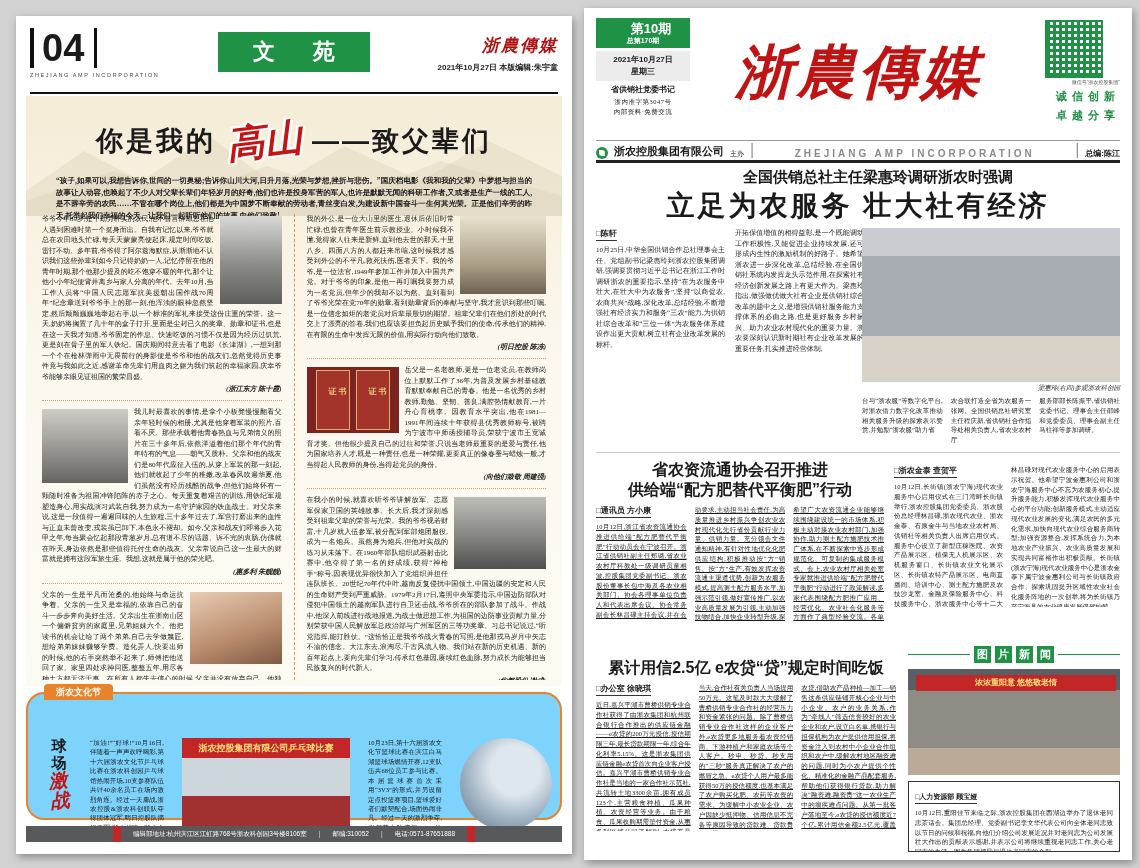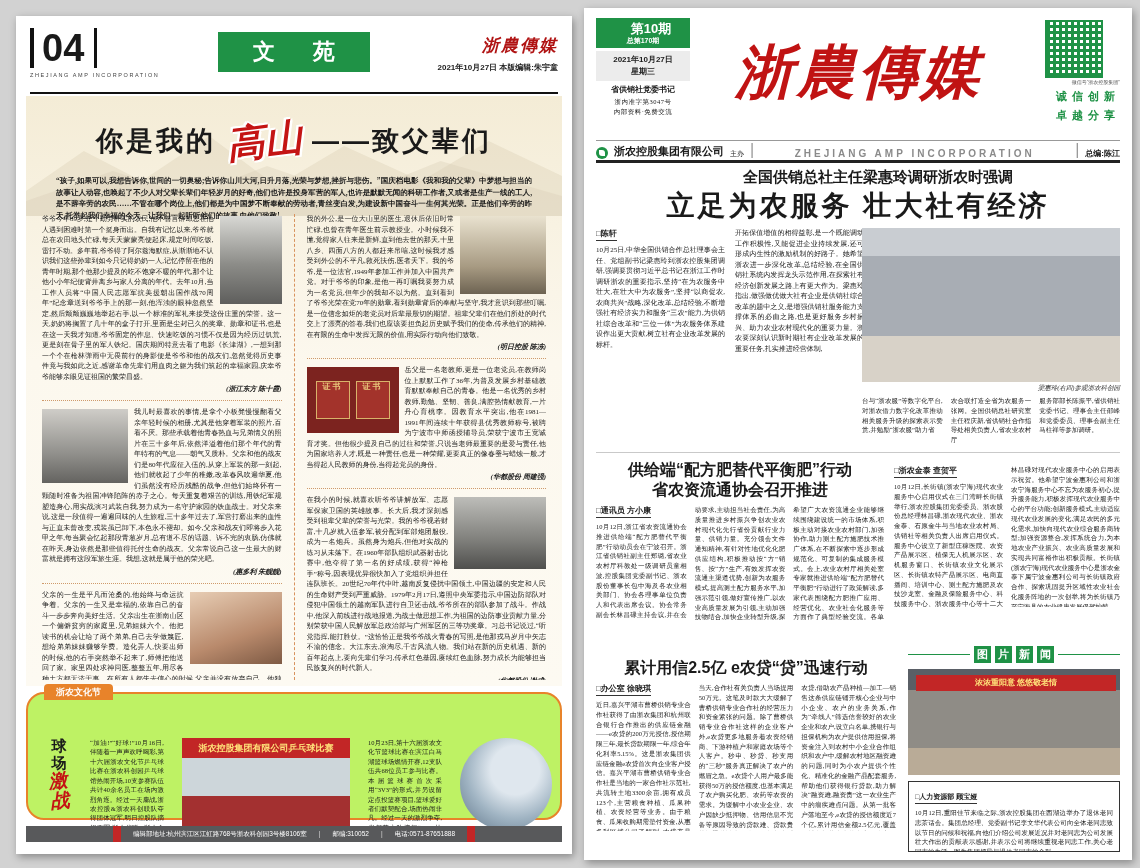--- a/index.html
+++ b/index.html
@@ -37,26 +37,26 @@
   .story p{font:7px/1.5 "Liberation Serif",serif;text-align:justify;margin:0;}
   .byline{text-align:right;font:italic bold 7px "Liberation Serif",serif;margin-top:2px;}
   .sep{border-top:1px dotted #cf9a6b;margin:6px 0;}
   .ph{float:right;margin:2px 0 4px 6px;}
   .ph.left{float:left;margin:2px 6px 4px 0;}
   .ph-portrait{width:62px;height:88px;background:linear-gradient(180deg,#d8d8d4,#8c8c88 55%,#5e5e5c);}
   .ph-group{width:86px;height:74px;background:linear-gradient(180deg,#cfcdc8,#91908c 60%,#646360);}
   .ph-baby{width:92px;height:72px;background:linear-gradient(160deg,#e7cdb4,#b98a6c 60%,#7e5a44);}
   .ph-two{width:86px;height:78px;background:linear-gradient(180deg,#e9e2cf,#a79a82 65%,#6d6352);}
   .ph-cert{width:92px;height:66px;background:#7c231f;display:flex;gap:6px;align-items:center;justify-content:center;}
-  .cert{width:34px;height:38px;background:#a3332b;border:1px solid #d9b36a;color:#e7c77b;
-        font:bold 8px/1.2 "Liberation Serif",serif;text-align:center;padding-top:0;box-sizing:border-box;letter-spacing:2px;}
+  .cert{width:34px;height:60px;background:#a3332b;border:1px solid #d9b36a;color:#e7c77b;
+        font:bold 8px/1.2 "Liberation Serif",serif;text-align:right;padding-top:16px;box-sizing:border-box;letter-spacing:2px;}
   .ph-soldiers{width:92px;height:72px;background:linear-gradient(180deg,#bdbdb9,#7f7f7b 60%,#4f4f4d);}
 
   .lp-culture{position:absolute;left:10px;right:10px;top:676px;height:124px;border:2px solid #e8832a;
-              border-radius:18px;background:#bef264;}
+              border-radius:18px;background:#7dd3fc;}
   .lp-culture-tag{position:absolute;top:-10px;left:16px;background:#e8832a;color:#fff;
               font:bold 9px/16px "Liberation Sans",sans-serif;padding:0 12px;border-radius:4px 4px 0 0;}
   .cult-row{display:flex;gap:18px;padding:12px 8px 6px 18px;height:100px;margin-top:32px;}
   .vert-title{width:26px;text-align:center;flex:none;}
   .vert-title .vb{display:block;font:900 15px/1.1 "Liberation Sans",sans-serif;}
   .vert-title .vr{display:block;font:italic 900 19px/1.05 "DejaVu Serif",serif;color:#c41414;transform:rotate(-6deg);}
   .cult-text{flex:1;font:6.5px/1.45 "Liberation Serif",serif;text-align:justify;overflow:hidden;}
   .pp-photo{flex:none;width:168px;height:96px;background:linear-gradient(180deg,#cdd6da 0 60%,#a33030 60% 100%);position:relative;overflow:hidden;}
   .pp-banner{position:absolute;top:0;left:0;right:0;height:20px;background:#c22626;color:#ffe37a;
              font:bold 9px/20px "Liberation Sans",sans-serif;text-align:center;white-space:nowrap;overflow:hidden;}
@@ -105,21 +105,21 @@
   .ma-photo{position:absolute;right:0;top:0;width:258px;height:154px;
             background:linear-gradient(180deg,#c9cdd2 0 18%,#a8adb4 18% 70%,#d8d2c8 70% 100%);}
   .ma-cap{position:absolute;right:0;top:156px;width:258px;text-align:right;font:italic 6.5px "Liberation Serif",serif;color:#333;}
   .ma-minis{position:absolute;right:0;top:168px;width:258px;height:50px;display:flex;gap:8px;}
   .ma-mini{flex:1;font:6.5px/1.5 "Liberation Serif",serif;text-align:justify;overflow:hidden;}
 
   .sec-rule{position:absolute;top:444px;left:12px;right:12px;border-top:1px solid #c9c9c9;}
   .assoc{position:absolute;left:12px;top:452px;width:288px;height:188px;}
   .sec-h{ text-align:center;font:900 16px/1.25 "Liberation Sans",sans-serif;}
   .cols3{display:flex;gap:8px;overflow:hidden;margin-top:5px;}
-  .cols3 .c{flex:1;font:6.5px/1.5 "Liberation Serif",serif;text-align:justify;overflow:hidden;}
+  .cols3 .c{flex:1;font:6.5px/1.5 "Liberation Serif",serif;text-align:justify;overflow:hidden;text-decoration:underline;}
   .assoc .cols3{height:116px;}
   .ninghai{position:absolute;left:310px;top:452px;width:226px;height:188px;}
   .cols2{display:flex;gap:8px;overflow:hidden;margin-top:5px;height:142px;}
   .cols2 .c{flex:1;font:6.5px/1.5 "Liberation Serif",serif;text-align:justify;overflow:hidden;}
 
   .loan{position:absolute;left:12px;top:650px;width:300px;height:192px;}
   .loan .cols3{height:148px;}
   .pnews{position:absolute;left:324px;top:638px;width:212px;height:206px;}
   .pn-title{display:flex;align-items:center;gap:4px;}
   .pn-line{flex:1;border-top:1px solid #1f9246;}
@@ -185,21 +185,21 @@
           <p>我的外公,是一位大山里的医生,退休后依旧时常忙碌,也曾在青年医生前示教授业。小时候我不懂,觉得家人往来是新鲜,直到他去世的那天,十里八乡、四面八方的人都赶来吊唁,这时候我才感受到外公的不平凡,救死扶伤,医者天下。我的爷爷,是一位法官,1949年参加工作并加入中国共产党。对于爷爷的印象,是他一再叮嘱我要努力成为一名党员,但年少的我却不以为然。直到看到了爷爷光荣在党70年的勋章,看到勋章背后的奉献与坚守,我才意识到那些叮嘱,是一位信念如炬的老党员对后辈最殷切的期望。祖辈父辈们在他们所处的时代交上了漂亮的答卷,我们也应该要担负起历史赋予我们的使命,传承他们的精神,在有限的生命中发挥无限的价值,用实际行动向他们致敬。</p>
           <div class="byline">(明日控股 陈冻)</div>
         </div>
         <div class="sep"></div>
         <div class="story">
           <div class="ph left ph-cert">
             <div class="cert">证书</div>
             <div class="cert">证书</div>
           </div>
           <p>岳父是一名老教师,更是一位老党员,在教师岗位上默默工作了36年,为普及发展乡村基础教育默默奉献自己的青春。他是一名优秀的乡村教师,勤勉、坚韧、善良,满腔热情献教育,一片丹心育桃李。因教育水平突出,他在1981—1991年间连续十年获得县优秀教师称号,被聘为宁波市中师函授辅导员,荣获宁波市王宽诚育才奖。但他很少提及自己的过往和荣誉,只说当老师最重要的是爱与责任,他为国家培养人才,既是一种责任,也是一种荣耀,更要真正的像春蚕与蜡烛一般,才当得起人民教师的身份,当得起党员的身份。</p>
-          <div class="byline">(华都股份 周建强)</div>
+          <div class="byline">(向他们致敬 周建强)</div>
         </div>
         <div class="sep"></div>
         <div class="story">
           <div class="ph ph-soldiers"></div>
           <p>在我小的时候,就喜欢听爷爷讲解放军、志愿军保家卫国的英雄故事。长大后,我才深刻感受到祖辈父辈的荣誉与光荣。我的爷爷视若财富,十几岁就入伍参军,被分配到军部炮团服役,成为一名炮兵。虽然身为炮兵,但他对实战的练习从未落下。在1960年部队组织武器射击比赛中,他夺得了第一名的好成绩,获得“神枪手”称号,因表现优异很快加入了党组织并担任连队班长。20世纪70年代中叶,越南反复侵扰中国领土,中国边疆的安定和人民的生命财产受到严重威胁。1979年2月17日,遵照中央军委指示,中国边防部队对侵犯中国领土的越南军队进行自卫还击战,爷爷所在的部队参加了战斗。作战中,他深入前线进行战地报道,为战士做思想工作,为祖国的边防事业贡献力量,分别荣获中国人民解放军总政治部与广州军区的三等功奖章。习总书记说过,“听党指挥,能打胜仗。”这恰恰正是我爷爷战火青春的写照,是他那戎马岁月中矢志不渝的信念。大江东去,浪淘尽,千古风流人物。我们站在新的历史机遇、新的百年起点上,要向先辈们学习,传承红色基因,赓续红色血脉,努力成长为能够担当民族复兴的时代新人。</p>
           <div class="byline">(华都股份 谢成)</div>
         </div>
 
       </div>
     </div>
@@ -289,22 +289,22 @@
     <div class="ma-minis">
       <div class="ma-mini">台与“浙农服”等数字化平台,对浙农借力数字化改革推动相关服务升级的探索表示赞赏,并勉励“浙农服”助力省</div>
       <div class="ma-mini">农合联打造全省为农服务一张网。全国供销总社研究室主任程庆新,省供销社合作指导处相关负责人,省农业农村厅</div>
       <div class="ma-mini">服务部部长陈振平,省供销社党委书记、理事会主任邵峰和党委委员、理事会副主任马柱祥等参加调研。</div>
     </div>
   </div>
 
   <div class="sec-rule"></div>
 
   <div class="assoc">
+    <div class="sec-h">省农资流通协会召开推进</div>
     <div class="sec-h">供给端“配方肥替代平衡肥”行动</div>
-    <div class="sec-h">省农资流通协会召开推进</div>
     <div class="cols3">
       <div class="c">
         <div class="byline-head">□通讯员 方小康</div>
         <div>10月12日,浙江省农资流通协会推进供给端“配方肥替代平衡肥”行动动员会在宁波召开。浙江省供销社副主任郑璐,省农业农村厅科教处一级调研员童相波,控股集团党委副书记、浙农股份董事长包中海及各农业相关部门、协会各理事单位负责人和代表出席会议。协会常务副会长林昌碌主持会议,并在会上代表协会宣读《关于推进供给端“配方肥替代平衡肥”行动的倡议》。郑璐肯定了浙江省农资流通协会及各会员单位在前期推进“配方肥替代平衡肥”行动所作出的工作,他要求全省农资流通企业以高度的政治自觉、思想自觉、行动自觉落实行</div>
       </div>
       <div class="c">动要求,主动担当社会责任,为高质量推进乡村振兴争创农业农村现代化先行省份贡献行业力量、供销力量。充分领会文件通知精神,有针对性地优化化肥供应结构,积极推动按“方”销售、按“方”生产,有效发挥农资流通主渠道优势,创新为农服务模式,提高测土配方服务水平,加强示范引领,做好宣传推广,以农业高质量发展为引领,主动加强技物结合,加快企业转型升级,探索一体化的配方肥供应链闭环。童相波指出,自推进供给端“配方肥替代平衡肥”行动启动以来,浙江省农资流通协会及各协会会员单位积极响应,迅速行动,涌现了一批成功案例与先进经验,充分体现了供销社企业的大局意识、责任担当,推</div>
       <div class="c">希望广大农资流通企业能够继续围绕建设统一的市场体系,积极主动对接农业农村部门,加强协作,助力测土配方施肥技术推广体系,在不断探索中逐步形成规范化、可复制的集成服务模式。会上,农业农村厅相关处室专家就推进供给端“配方肥替代平衡肥”行动进行了政策解读,多家代表围绕配方肥推广应用、经营优化、农业社会化服务等方面作了典型经验交流。各单位表示将全力配合农业农村部门不断推进施肥的科学化、精准化,一起深入推动“配方肥替代平衡肥”行动,促进我省农资流通行业绿色化、高质量发展。</div>
     </div>
   </div>
 
@@ -312,21 +312,21 @@
     <div class="cols2">
       <div class="c">
         <div class="byline-head">□浙农金泰 查贺平</div>
         <div>10月12日,长街镇(浙农宁海)现代农业服务中心启用仪式在三门湾畔长街镇举行,浙农控股集团党委委员、浙农股份总经理林昌碌,浙农现代农业、浙农金泰、石原金牛与当地农业农村局、供销社等相关负责人出席启用仪式。服务中心设立了新型庄稼医院、农资产品展示区、植保无人机展示区、农机服务窗口、长街镇农业文化展示区、长街镇农特产品展示区、电商直播间、培训中心、测土配方施肥及农技沙龙室、金融及保险服务中心、科技服务中心、浙农服务中心等十二大为农服务功能区,并建立了完善的组织体系。</div>
       </div>
       <div class="c">林昌碌对现代农业服务中心的启用表示祝贺。他希望宁波金惠利公司和浙农宁海服务中心不忘为农服务初心,提升服务能力,积极发挥现代农业服务中心的平台功能;创新服务模式,主动适应现代农业发展的变化,满足农民的多元化需求,加快向现代农业综合服务商转型;加强资源整合,发挥系统合力,为本地农业产业振兴、农业高质量发展和实现共同富裕作出积极贡献。长街镇(浙农宁海)现代农业服务中心是浙农金泰下属宁波金惠利公司与长街镇政府合作、探索巩固提升区域性农业社会化服务阵地的一次创举,将为长街镇乃至宁海县的农业健康发展保驾护航。</div>
     </div>
   </div>
 
   <div class="loan">
-    <div class="sec-h">累计用信2.5亿  e农贷“贷”迅速行动</div>
+    <div class="sec-h">累计用信2.5亿  e农贷“贷”规定时间吃饭</div>
     <div class="cols3">
       <div class="c">
         <div class="byline-head">□办公室 徐晓琪</div>
         <div>近日,嘉兴平湖市曹桥供销专业合作社获得了由浙农集团和杭州联合银行合作推出的供应链金融——e农贷的200万元授信,授信期限三年,最长贷款期限一年,综合年化利率5.15%。这是浙农集团供应链金融e农贷首次向企业客户授信。嘉兴平湖市曹桥供销专业合作社是当地的一家合作社示范社,共流转土地3300余亩,拥有成员123个,主营粮食种植、瓜果种植、农资经营等业务。由于粮食、瓜果收购期需垫付资金,从惠多利区域公司了解到e农贷产品后,曹桥供销专业合作社通过惠多利提交了申请,银行在考量合作社资产、信用、前景等方面因素后给予了授信,获得授信</div>
       </div>
       <div class="c">当天,合作社有关负责人当场提用50万元。这笔及时款大大缓解了曹桥供销专业合作社的经营压力和资金紧张的问题。除了曹桥供销专业合作社这样的企业客户外,e农贷更多地服务着农资经销商、下游种植户和家庭农场等个人客户。秒申、秒贷、秒支用的“三秒”服务真正解决了农户的燃眉之急。e农贷个人用户最多能获得50万的授信额度,也基本满足了农户购买化肥、农药等农资的需求。为缓解中小农业企业、农户因缺少抵押物、信用信息不完备等原因导致的贷款难、贷款贵等问题,浙农集团自2017年起先后与建设银行、杭州联合银行对接,并加强与浙江省信用社、省农信担保等单位的战略合作,共同发起农业供应链金融项目e</div>
       <div class="c">农贷,借助农产品种植—加工—销售这条供应链铺开核心企业与中小企业、农户的业务关系,作为“牵线人”筛选信誉较好的农业企业和农户,设立白名单,携银行与担保机构为农户提供信用担保,将资金注入到农村中小企业合作组织和农户中,缓解农村地区融资难的问题,同时为小农户提供个性化、精准化的金融产品配套服务,帮助他们获得银行贷款,助力解决“融资难,融资贵”这一农业生产中的痼疾难点问题。从第一批客户落地至今,e农贷的授信额度近7个亿,累计用信金额2.5亿元,覆盖区域包括从省内的嘉兴、临安、湖州等地区逐步扩展到京津、上海等全国各地,广受种植大户、合作社等新型农业生产主体的好评。</div>
     </div>
   </div>
 

